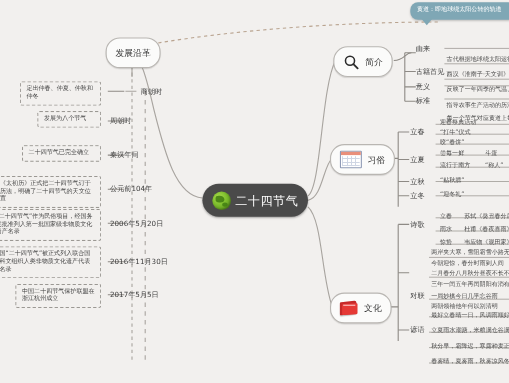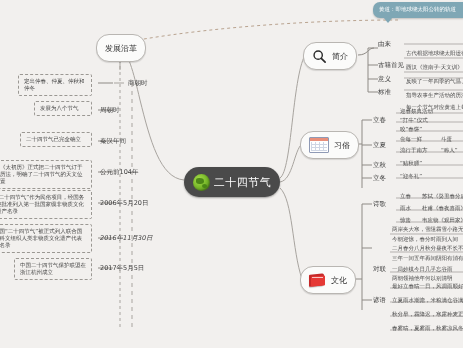--- a/index.html
+++ b/index.html
@@ -140,21 +140,21 @@
 
   <div class="tl-date" style="left:100px;top:137px;">秦汉年间</div>
   <div class="tl-box" style="left:20px;top:132px;width:60px;">二十四节气已完全确立</div>
 
   <div class="tl-date" style="left:100px;top:168px;">公元前104年</div>
   <div class="tl-box" style="left:-6px;top:160px;width:86px;">《太初历》正式把二十四节气订于历法，明确了二十四节气的天文位置</div>
 
   <div class="tl-date" style="left:100px;top:199px;">2006年5月20日</div>
   <div class="tl-box" style="left:-10px;top:190px;width:90px;">“二十四节气”作为民俗项目，经国务院批准列入第一批国家级非物质文化遗产名录</div>
 
-  <div class="tl-date" style="left:100px;top:234px;font-style:italic;">2016年11月30日</div>
+  <div class="tl-date" style="left:100px;top:234px;">2016年11月30日</div>
   <div class="tl-box" style="left:-12px;top:224px;width:92px;">中国“二十四节气”被正式列入联合国教科文组织人类非物质文化遗产代表作名录</div>
 
   <div class="tl-date" style="left:100px;top:264px;">2017年5月5日</div>
   <div class="tl-box" style="left:14px;top:258px;width:66px;">中国二十四节气保护联盟在浙江杭州成立</div>
 
   <div class="main-node" style="left:303px;top:42px;">
     <svg class="ico" width="15" height="15" viewBox="0 0 16 16">
       <circle cx="6.6" cy="6.6" r="4.4" fill="none" stroke="#2b2b2b" stroke-width="1.5"></circle>
       <line x1="9.9" y1="9.9" x2="14" y2="14" stroke="#2b2b2b" stroke-width="1.8" stroke-linecap="round"></line>
     </svg>

